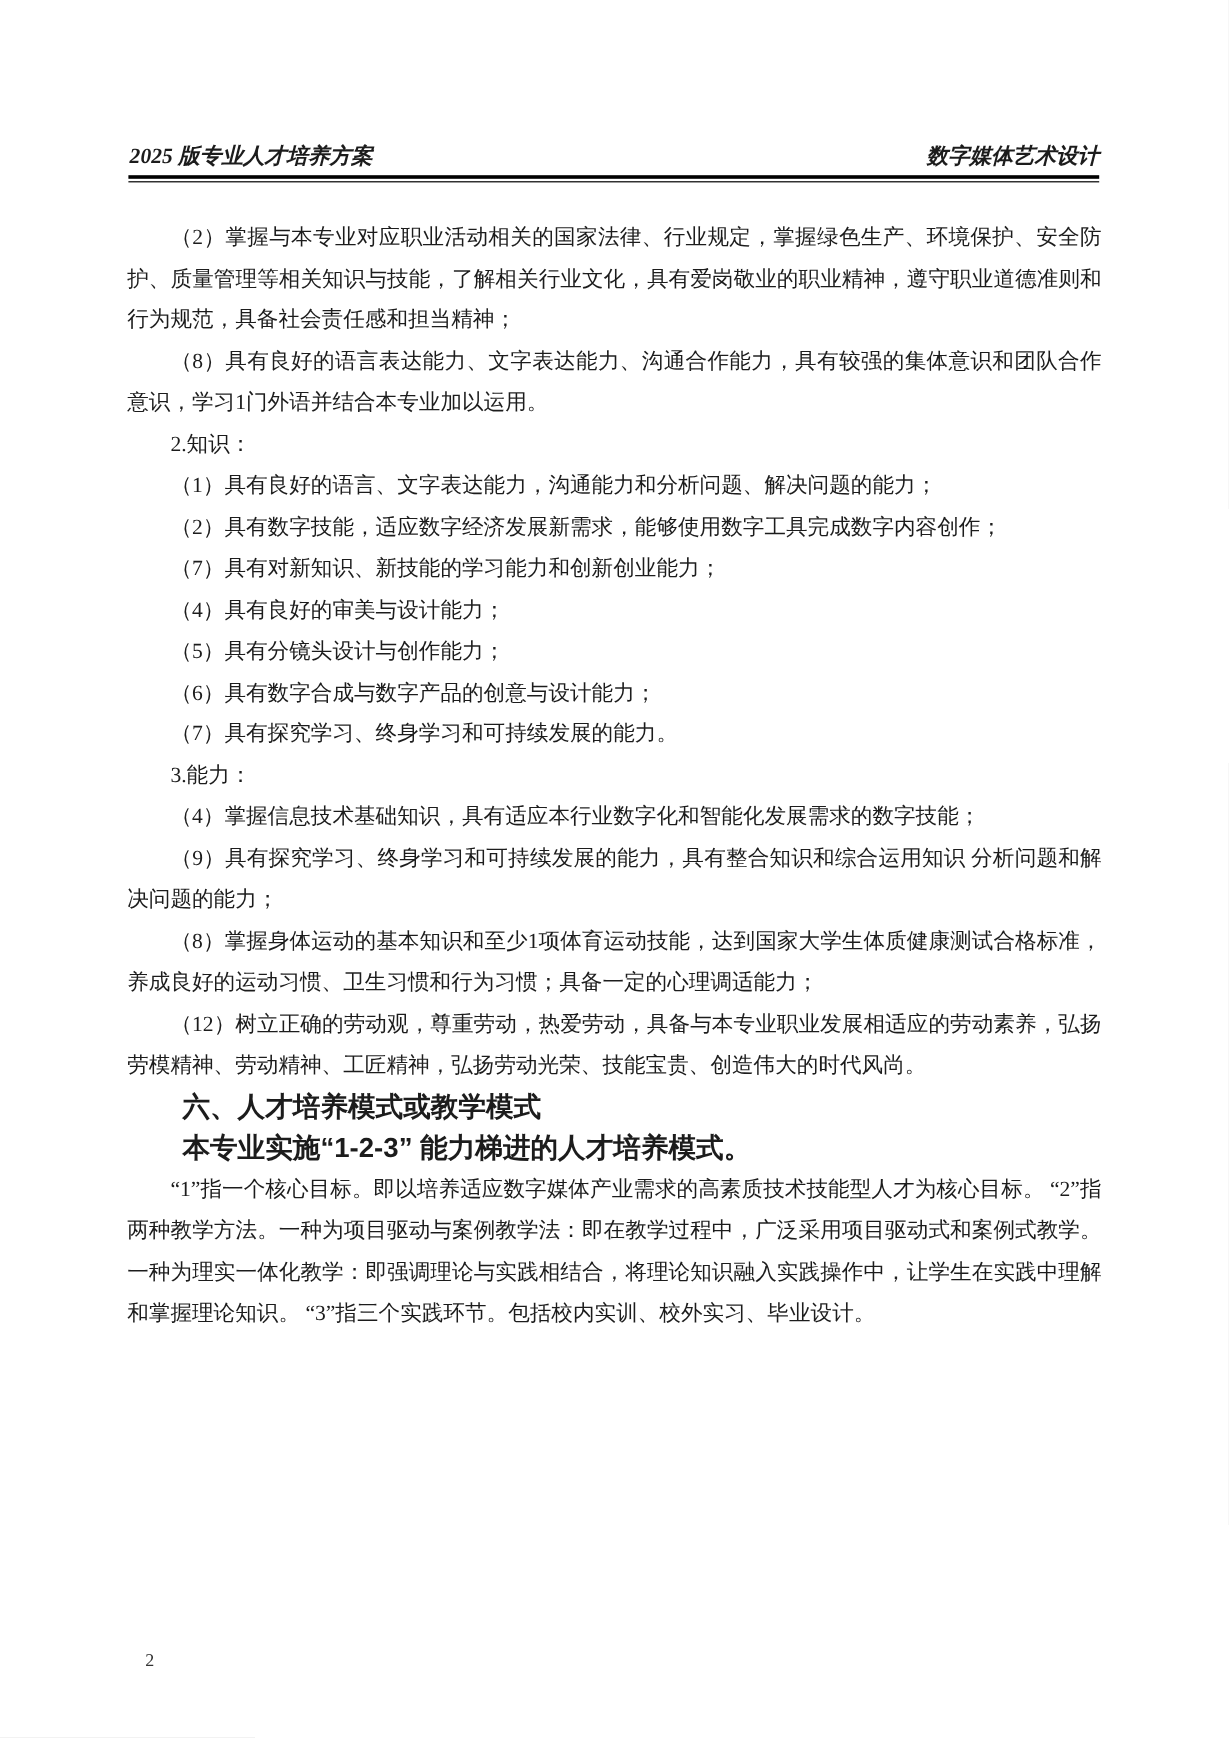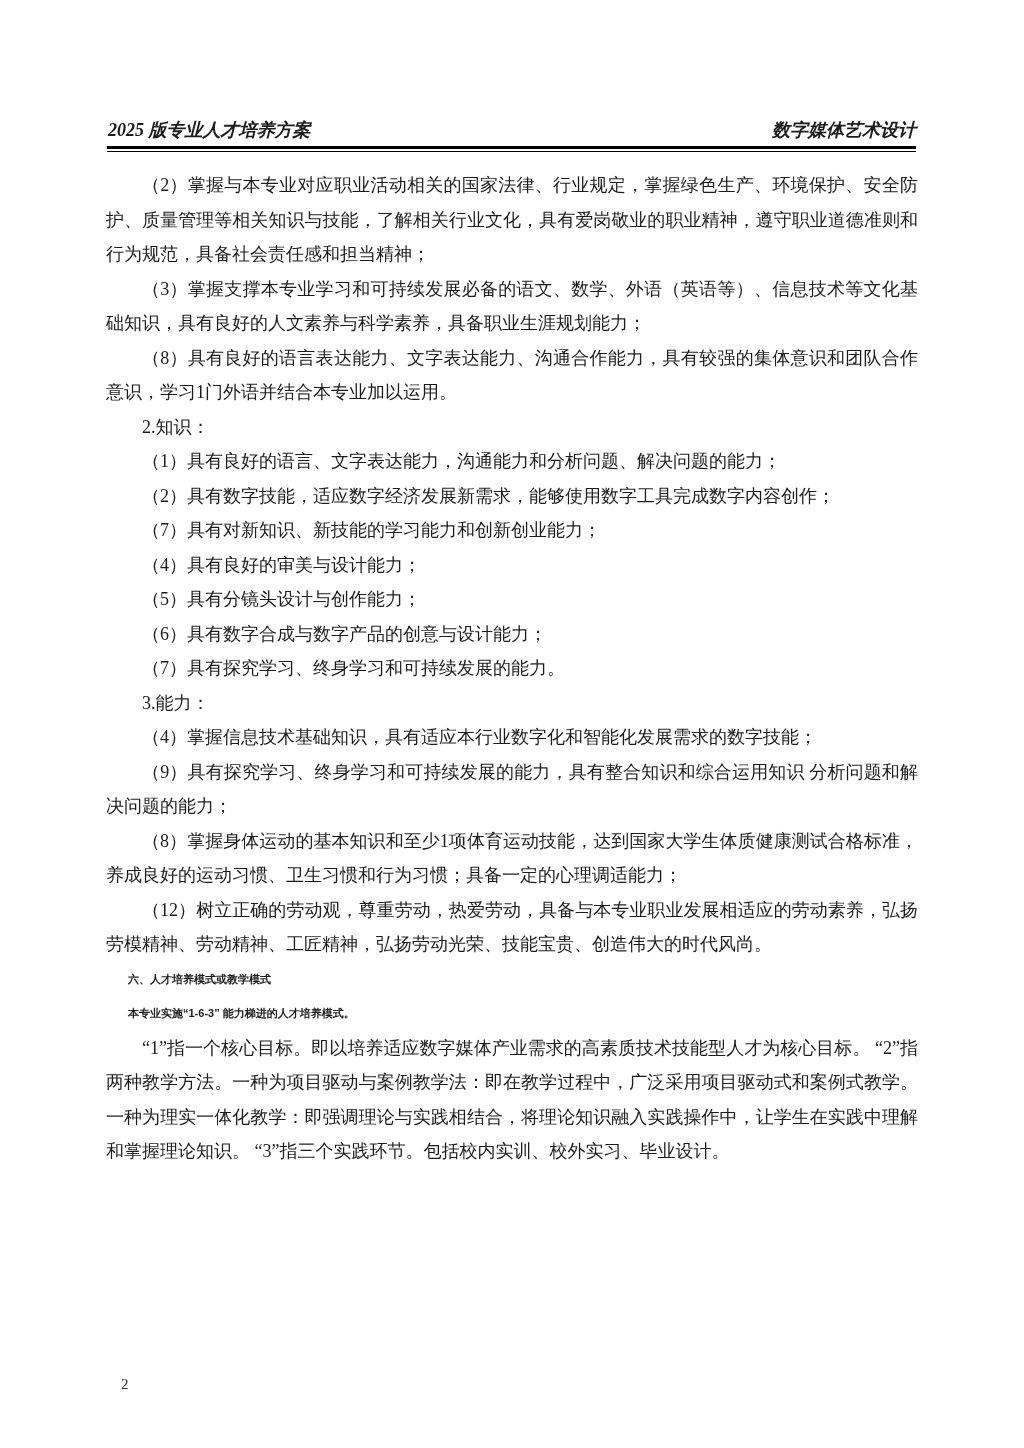--- a/index.html
+++ b/index.html
@@ -31,35 +31,35 @@
     left: 107px;
     right: 108px;
     top: 146px;
     height: 2px;
     border-top: 3px solid #000;
     border-bottom: 1px solid #000;
   }
   .doc-body {
     position: absolute;
     left: 106px;
-    top: 168px;
+    top: 180px;
     width: 812px;
     font-size: 18px;
     line-height: 34.5px;
     text-align: justify;
   }
   .doc-body p {
     margin: 0;
     padding: 0;
     text-indent: 2em;
   }
   .doc-body p.bold-sans {
     font-weight: bold;
     font-family: "Liberation Sans", "DejaVu Sans", sans-serif;
-    font-size: 11px;
+    font-size: 23px;
   }
   .page-number {
     position: absolute;
     left: 121px;
     top: 1376px;
     font-size: 15px;
     color: #333;
   }
 </style>
 </head>
@@ -69,35 +69,34 @@
 
   <div class="header">
     <span class="header-left">2025 版专业人才培养方案</span>
     <span class="header-right">数字媒体艺术设计</span>
   </div>
 
   <div class="header-rule"></div>
 
   <div class="doc-body" id="doc-body">
       <p>（2）掌握与本专业对应职业活动相关的国家法律、行业规定，掌握绿色生产、环境保护、安全防护、质量管理等相关知识与技能，了解相关行业文化，具有爱岗敬业的职业精神，遵守职业道德准则和行为规范，具备社会责任感和担当精神；</p>
-      <p>（3）掌握支撑本专业学习和可持续发展必备的语文、数学、外语（英语等）、信息技术等文化基础知识，具有良好的人文素养与科学素养，具备职业生涯规划能力；</p>
       <p>（8）具有良好的语言表达能力、文字表达能力、沟通合作能力，具有较强的集体意识和团队合作意识，学习1门外语并结合本专业加以运用。</p>
       <p>2.知识：</p>
       <p>（1）具有良好的语言、文字表达能力，沟通能力和分析问题、解决问题的能力；</p>
       <p>（2）具有数字技能，适应数字经济发展新需求，能够使用数字工具完成数字内容创作；</p>
       <p>（7）具有对新知识、新技能的学习能力和创新创业能力；</p>
       <p>（4）具有良好的审美与设计能力；</p>
       <p>（5）具有分镜头设计与创作能力；</p>
       <p>（6）具有数字合成与数字产品的创意与设计能力；</p>
       <p>（7）具有探究学习、终身学习和可持续发展的能力。</p>
       <p>3.能力：</p>
       <p>（4）掌握信息技术基础知识，具有适应本行业数字化和智能化发展需求的数字技能；</p>
       <p>（9）具有探究学习、终身学习和可持续发展的能力，具有整合知识和综合运用知识 分析问题和解决问题的能力；</p>
       <p>（8）掌握身体运动的基本知识和至少1项体育运动技能，达到国家大学生体质健康测试合格标准，养成良好的运动习惯、卫生习惯和行为习惯；具备一定的心理调适能力；</p>
       <p>（12）树立正确的劳动观，尊重劳动，热爱劳动，具备与本专业职业发展相适应的劳动素养，弘扬劳模精神、劳动精神、工匠精神，弘扬劳动光荣、技能宝贵、创造伟大的时代风尚。</p>
       <p class="bold-sans">六、人才培养模式或教学模式</p>
-      <p class="bold-sans">本专业实施“1-6-3” 能力梯进的人才培养模式。</p>
+      <p class="bold-sans">本专业实施“1-2-3” 能力梯进的人才培养模式。</p>
       <p>“1”指一个核心目标。即以培养适应数字媒体产业需求的高素质技术技能型人才为核心目标。 “2”指两种教学方法。一种为项目驱动与案例教学法：即在教学过程中，广泛采用项目驱动式和案例式教学。一种为理实一体化教学：即强调理论与实践相结合，将理论知识融入实践操作中，让学生在实践中理解和掌握理论知识。 “3”指三个实践环节。包括校内实训、校外实习、毕业设计。</p>
     </div>
 
   <div class="page-number">2</div>
 
 </div>
 
 </body></html>

